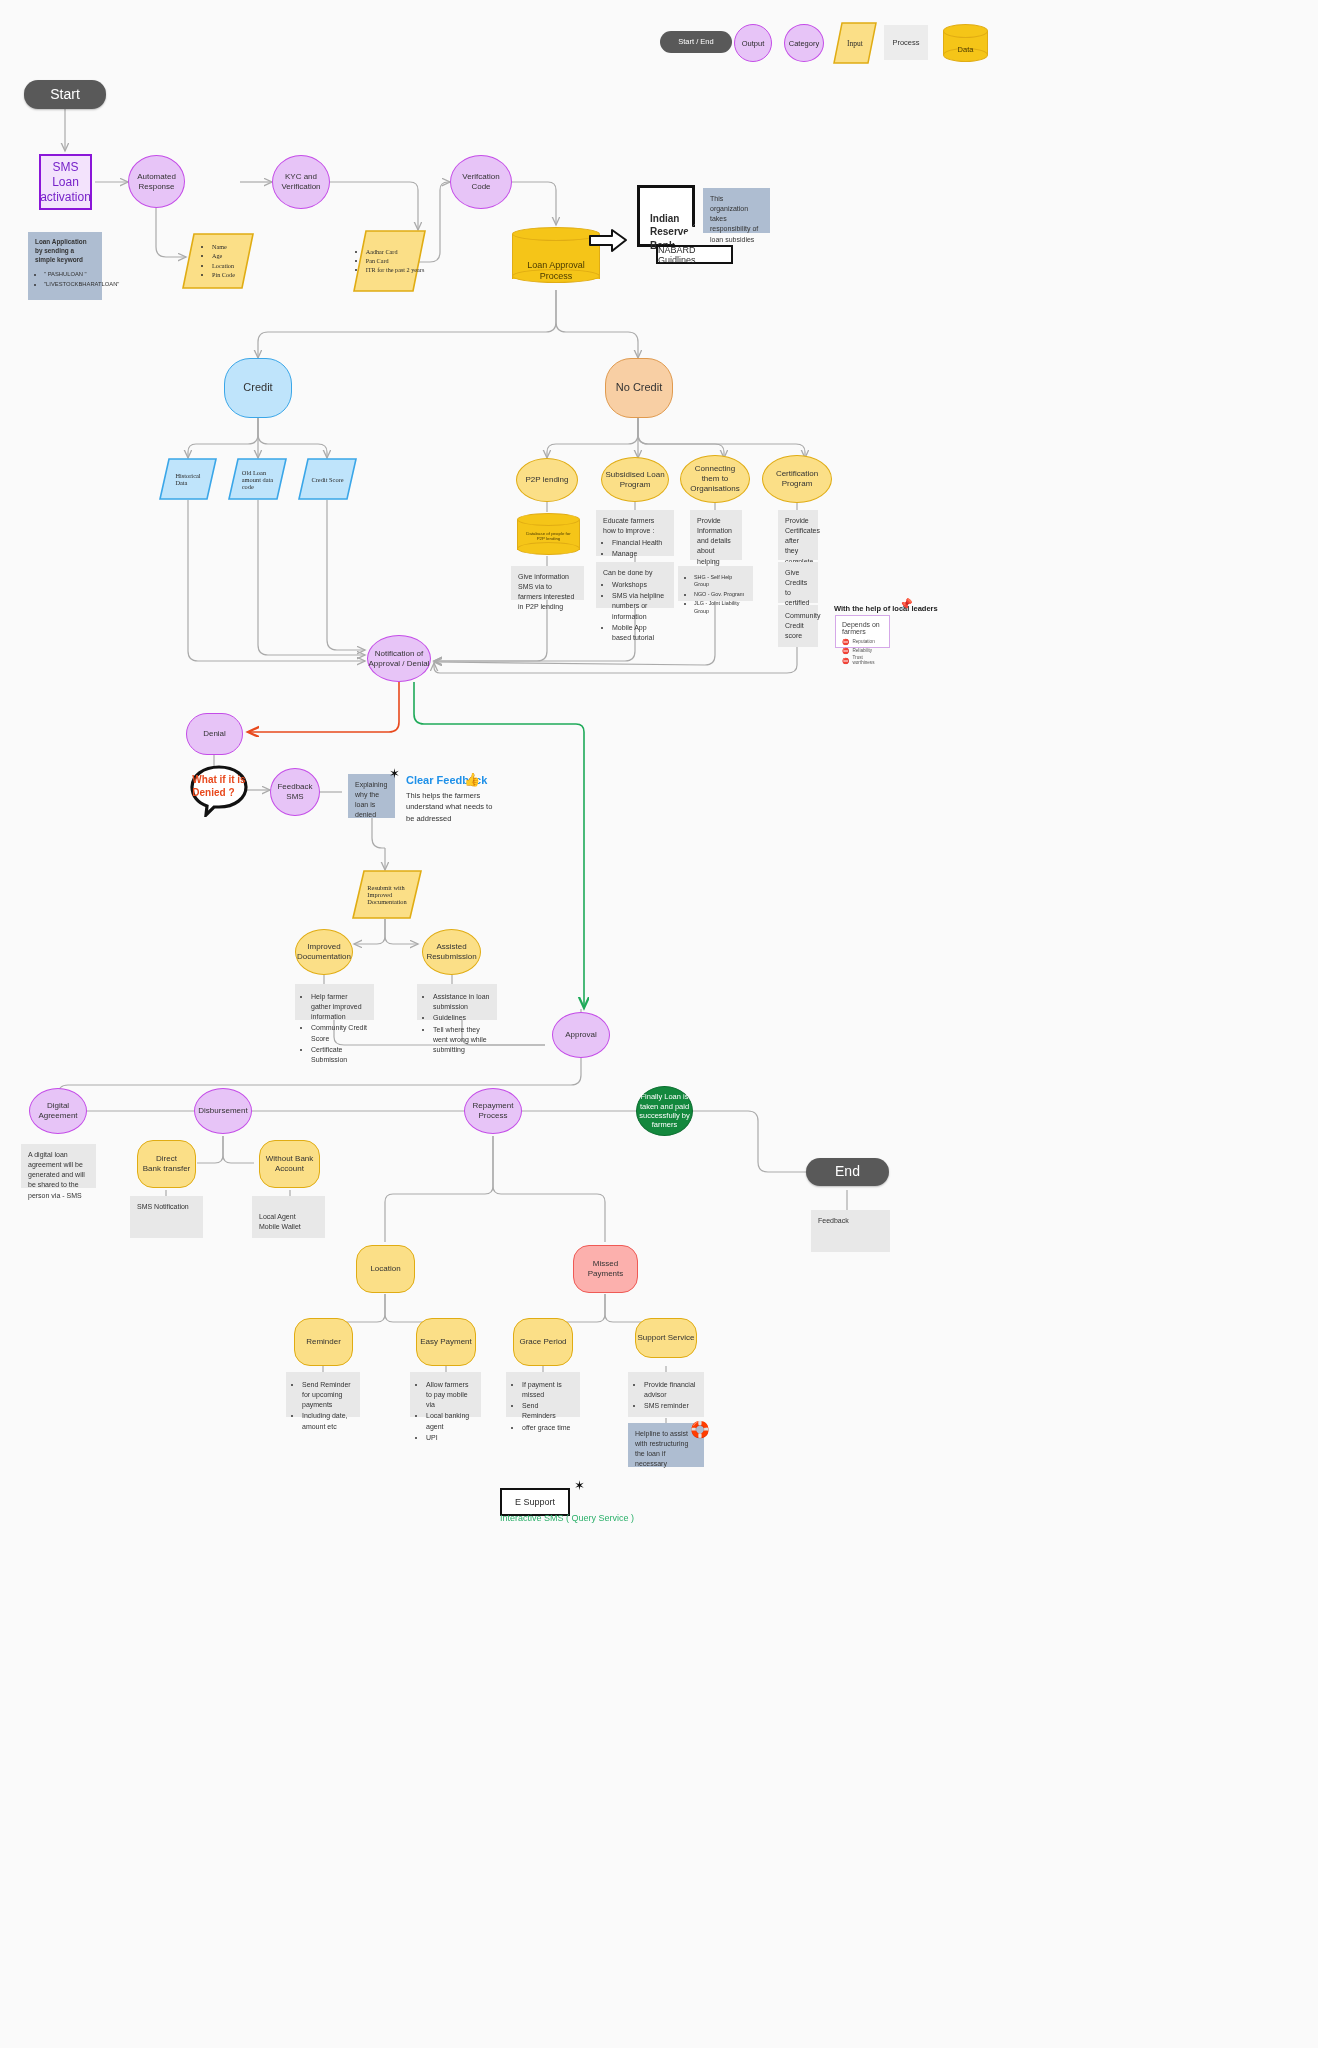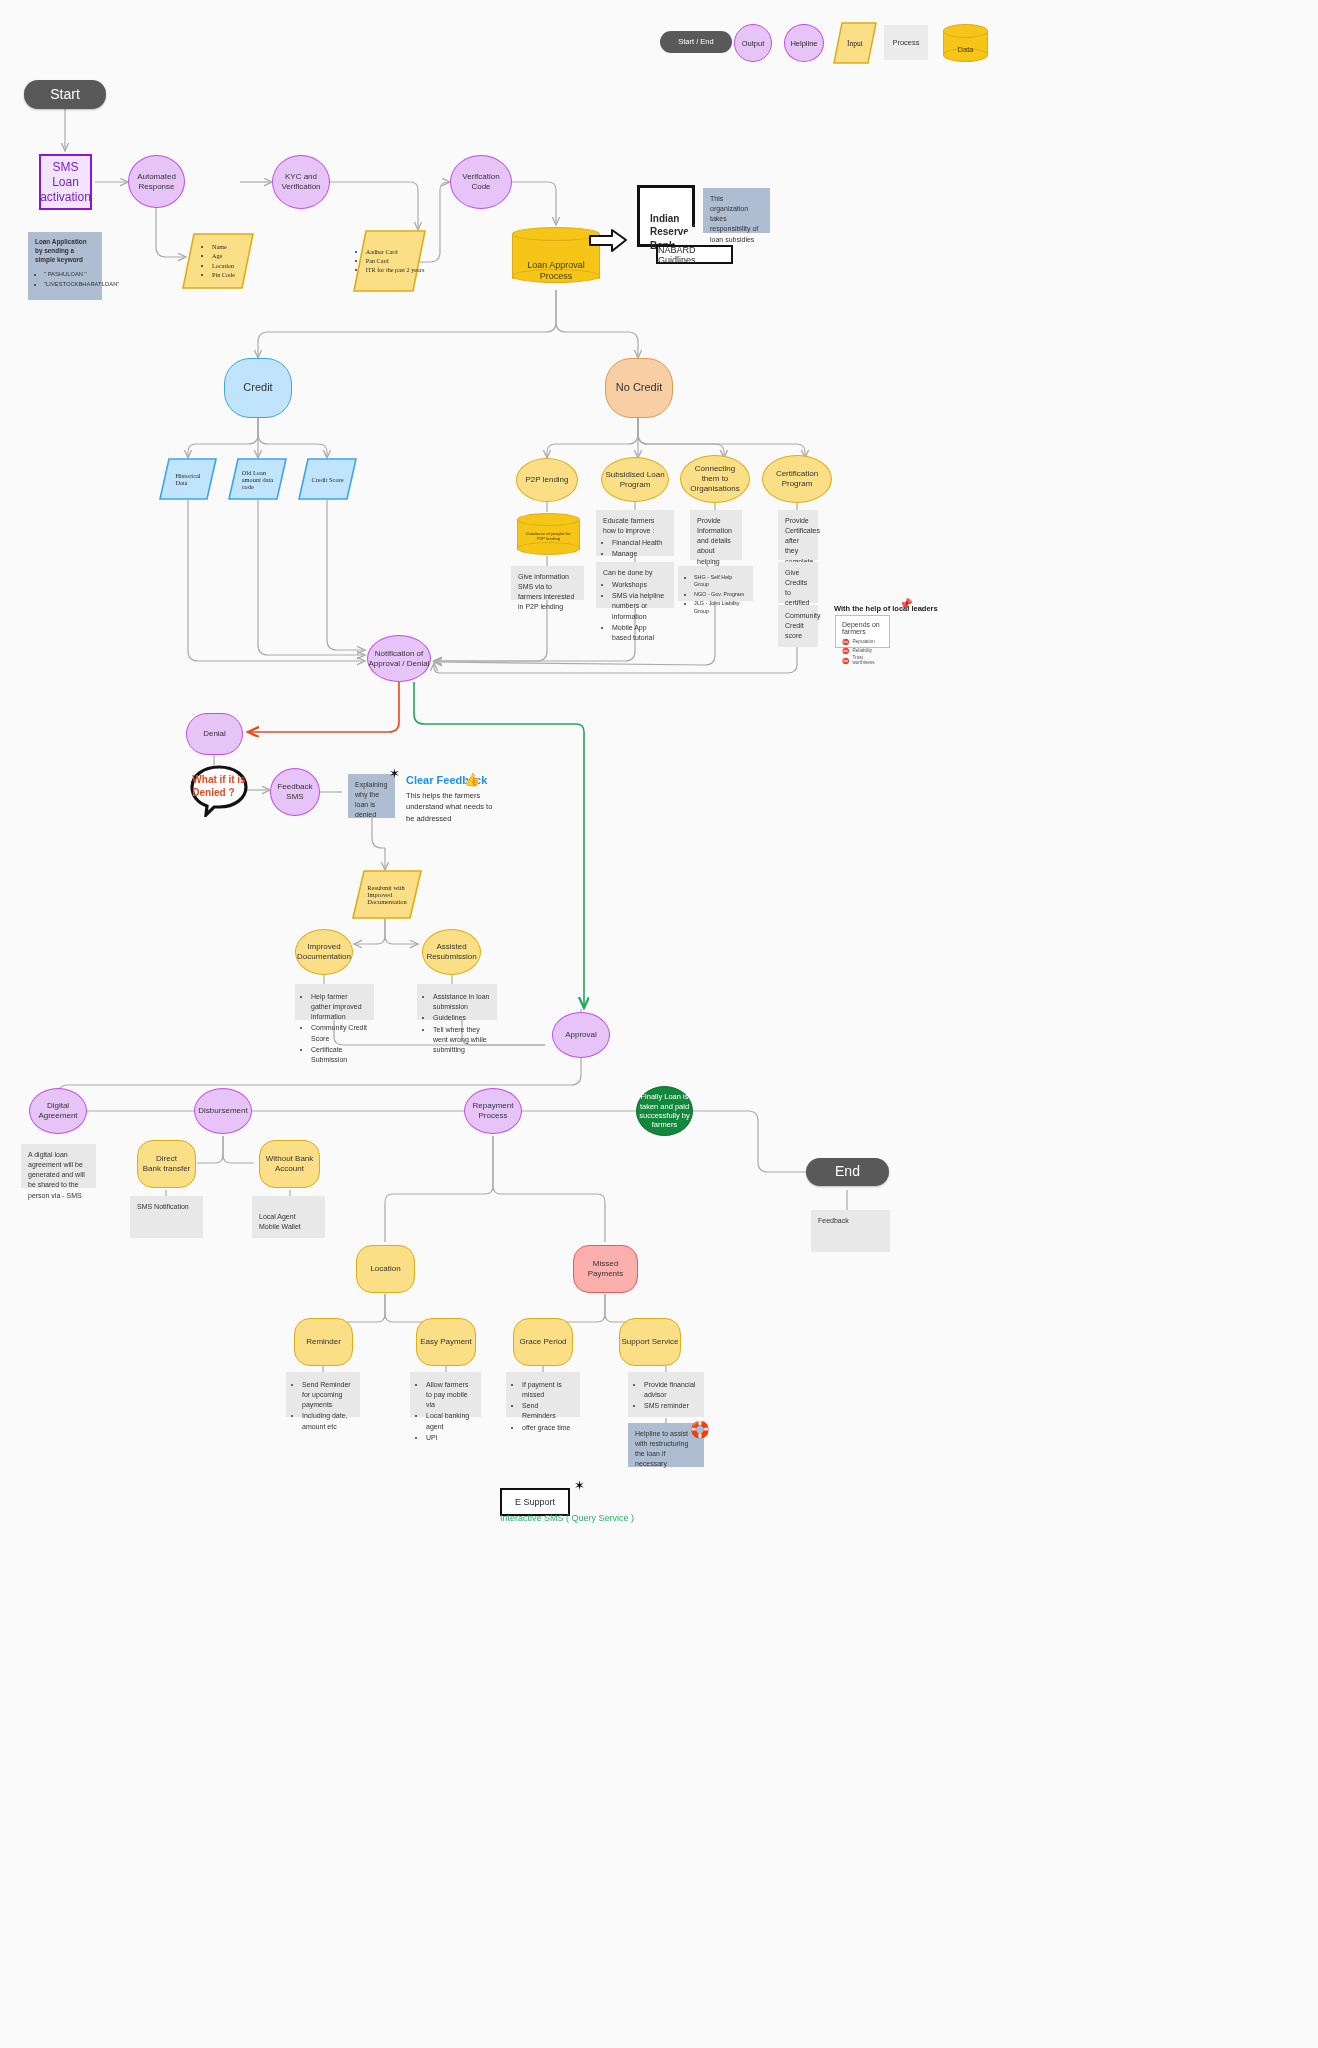--- a/index.html
+++ b/index.html
@@ -185,21 +185,21 @@
     </g>
   </svg>
 
   <div class="node legend-terminal" style="left:660px;top:31px;width:72px;height:22px;">
     <span class="lbl">Start / End</span>
   </div>
   <div class="legend-item legend-circle" style="left:734px;top:24px;width:38px;height:38px;">
     <span>Output</span>
   </div>
   <div class="legend-item legend-circle" style="left:784px;top:24px;width:40px;height:38px;">
-    <span>Helpline</span>
+    <span>Category</span>
   </div>
   <div class="para" style="left:833px;top:22px;width:44px;height:42px;">
     <svg width="44" height="42" viewBox="0 0 44 42">
       <polygon points="9,1 43,1 35,41 1,41" fill="#fbdf87" stroke="#e0ac13" stroke-width="1.5"></polygon>
     </svg>
     <div class="para-content">
       <span>Input</span>
     </div>
   </div>
   <div class="legend-item legend-proc" style="left:884px;top:25px;width:44px;height:35px;">
@@ -556,21 +556,21 @@
 
   <div class="node rr-yellow" style="left:294px;top:1318px;width:59px;height:48px;">
     <span class="lbl">Reminder</span>
   </div>
   <div class="node rr-yellow" style="left:416px;top:1318px;width:60px;height:48px;">
     <span class="lbl">Easy Payment</span>
   </div>
   <div class="node rr-yellow" style="left:513px;top:1318px;width:60px;height:48px;">
     <span class="lbl">Grace Period</span>
   </div>
-  <div class="node rr-yellow" style="left:619px;top:1318px;width:62px;height:48px;">
+  <div class="node rr-yellow" style="left:635px;top:1318px;width:62px;height:40px;">
     <span class="lbl">Support Service</span>
   </div>
 
   <div class="note" style="left:286px;top:1372px;width:74px;height:45px;">
     <ul>
       <li>Send Reminder for upcoming payments</li>
       <li>Including date, amount etc</li>
     </ul>
   </div>
   <div class="note" style="left:410px;top:1372px;width:71px;height:45px;">

